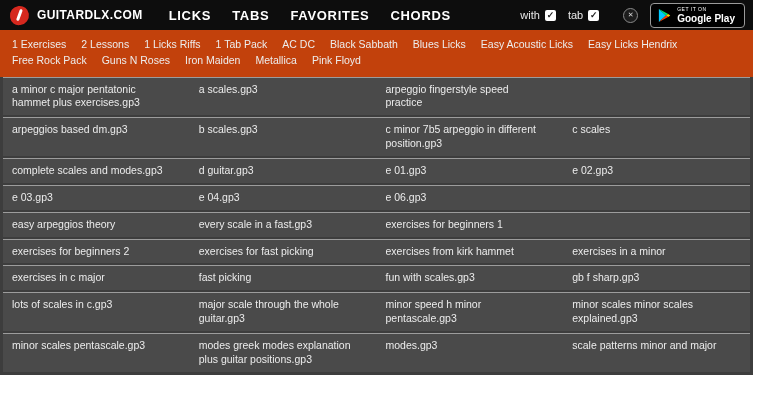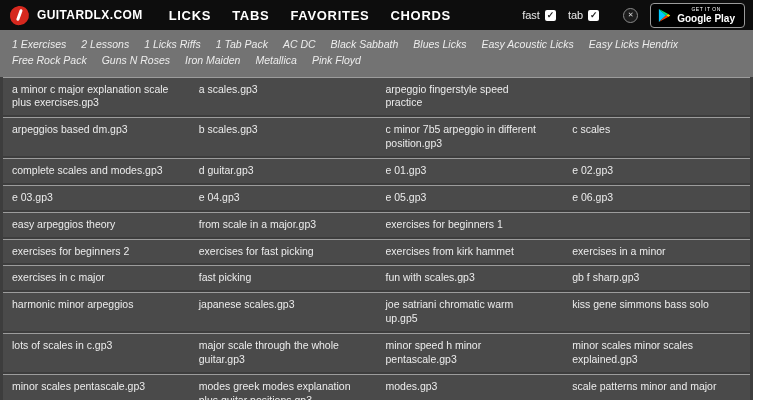--- a/index.html
+++ b/index.html
@@ -11,26 +11,26 @@
   .logo .pick-slash{position:absolute;left:8px;top:3px;width:3px;height:12px;background:#fff;border-radius:2px;transform:rotate(28deg);display:block;}
   .brand{color:#fff;font-weight:bold;font-size:12px;letter-spacing:.4px;margin-right:26px;text-decoration:none;}
   .mainnav{display:flex;gap:21px;}
   .nav-item{color:#fff;font-size:13px;font-weight:600;letter-spacing:.7px;text-decoration:none;cursor:pointer;}
   .spacer{flex:1;}
   .toggles{display:flex;align-items:center;margin-right:12px;}
   .tglabel{color:#e8e8e8;font-size:11px;margin-right:5px;}
   .checkbox{width:11px;height:11px;background:#fff;border-radius:2px;color:#1a1a1a;font-size:9px;line-height:11px;text-align:center;font-weight:bold;margin-right:12px;cursor:pointer;}
   .circle-icon{width:13px;height:13px;border:1px solid #8a8a8a;border-radius:50%;color:#d8d8d8;font-size:7px;line-height:12px;text-align:center;margin-right:12px;background:#1c1c1c;cursor:pointer;flex:0 0 auto;}
   .play-badge{display:flex;align-items:center;gap:5px;background:#000;border:1px solid #9a9a9a;border-radius:4px;padding:3px 9px 3px 7px;text-decoration:none;cursor:pointer;}
-  .play-text{display:flex;flex-direction:column;line-height:1;align-items:center;}
+  .play-text{display:flex;flex-direction:column;line-height:1;}
   .git{color:#fff;font-size:5px;letter-spacing:.5px;}
   .gp{color:#fff;font-size:10px;font-weight:bold;margin-top:2px;}
 
   
-  .catbar{background:#737373;padding:6px 12px 8px;display:flex;flex-wrap:wrap;column-gap:15px;font-style:italic;}
+  .catbar{background:#c2410c;padding:6px 12px 8px;display:flex;flex-wrap:wrap;column-gap:15px;}
   .cat{color:#ededed;font-size:10.5px;line-height:1.55;text-decoration:none;cursor:pointer;white-space:nowrap;}
 
   
   .grid{padding:0 3px 3px;background:#3d3d3d;}
   .row{display:grid;grid-template-columns:repeat(4,1fr);background:#4a4a4a;border-top:1px solid #9c9c9c;margin-bottom:2px;}
   .row:last-child{margin-bottom:0;}
   .cell{color:#ececec;font-size:10.5px;line-height:1.32;padding:5px 16px 5px 9px;text-decoration:none;cursor:pointer;}
 </style>
 </head>
 <body>
@@ -43,21 +43,21 @@
     </a>
     <a class="brand">GUITARDLX.COM</a>
     <nav class="mainnav" id="nav">
         <a class="nav-item">LICKS</a>
         <a class="nav-item">TABS</a>
         <a class="nav-item">FAVORITES</a>
         <a class="nav-item">CHORDS</a>
       </nav>
     <div class="spacer"></div>
     <div class="toggles" id="toggles">
-        <span class="tglabel">fast</span>
+        <span class="tglabel">with</span>
         <span class="checkbox">✓</span>
         <span class="tglabel">tab</span>
         <span class="checkbox">✓</span>
       </div>
     <span class="circle-icon">✕</span>
     <a class="play-badge">
       <svg width="14" height="15" viewBox="0 0 16 16">
         <polygon points="1,0.5 9.2,8 1,15.5" fill="#00c9ff"></polygon>
         <polygon points="1,0.5 11.6,6.4 9.2,8" fill="#00e676"></polygon>
         <polygon points="9.2,8 11.6,6.4 14,8 11.6,9.6" fill="#ffd600"></polygon>
@@ -82,64 +82,57 @@
       <a class="cat">Easy Licks Hendrix</a>
       <a class="cat">Free Rock Pack</a>
       <a class="cat">Guns N Roses</a>
       <a class="cat">Iron Maiden</a>
       <a class="cat">Metallica</a>
       <a class="cat">Pink Floyd</a>
     </div>
 
   <main class="grid" id="grid">
       <div class="row">
-        <a class="cell">a minor c major explanation scale plus exercises.gp3</a>
+        <a class="cell">a minor c major pentatonic hammet plus exercises.gp3</a>
         <a class="cell">a scales.gp3</a>
         <a class="cell">arpeggio fingerstyle speed practice</a>
       </div>
       <div class="row">
         <a class="cell">arpeggios based dm.gp3</a>
         <a class="cell">b scales.gp3</a>
         <a class="cell">c minor 7b5 arpeggio in different position.gp3</a>
         <a class="cell">c scales</a>
       </div>
       <div class="row">
         <a class="cell">complete scales and modes.gp3</a>
         <a class="cell">d guitar.gp3</a>
         <a class="cell">e 01.gp3</a>
         <a class="cell">e 02.gp3</a>
       </div>
       <div class="row">
         <a class="cell">e 03.gp3</a>
         <a class="cell">e 04.gp3</a>
-        <a class="cell">e 05.gp3</a>
         <a class="cell">e 06.gp3</a>
       </div>
       <div class="row">
         <a class="cell">easy arpeggios theory</a>
-        <a class="cell">from scale in a major.gp3</a>
+        <a class="cell">every scale in a fast.gp3</a>
         <a class="cell">exercises for beginners 1</a>
       </div>
       <div class="row">
         <a class="cell">exercises for beginners 2</a>
         <a class="cell">exercises for fast picking</a>
         <a class="cell">exercises from kirk hammet</a>
         <a class="cell">exercises in a minor</a>
       </div>
       <div class="row">
         <a class="cell">exercises in c major</a>
         <a class="cell">fast picking</a>
         <a class="cell">fun with scales.gp3</a>
         <a class="cell">gb f sharp.gp3</a>
-      </div>
-      <div class="row">
-        <a class="cell">harmonic minor arpeggios</a>
-        <a class="cell">japanese scales.gp3</a>
-        <a class="cell">joe satriani chromatic warm up.gp5</a>
-        <a class="cell">kiss gene simmons bass solo</a>
       </div>
       <div class="row">
         <a class="cell">lots of scales in c.gp3</a>
         <a class="cell">major scale through the whole guitar.gp3</a>
         <a class="cell">minor speed h minor pentascale.gp3</a>
         <a class="cell">minor scales minor scales explained.gp3</a>
       </div>
       <div class="row">
         <a class="cell">minor scales pentascale.gp3</a>
         <a class="cell">modes greek modes explanation plus guitar positions.gp3</a>

